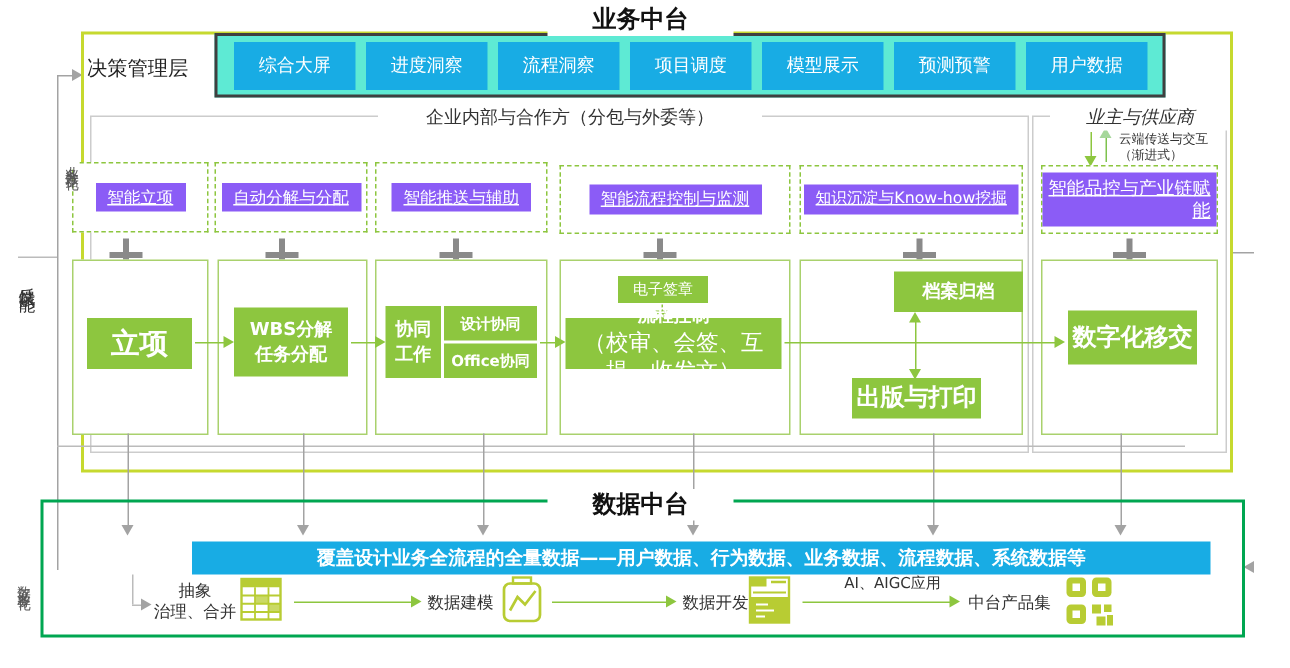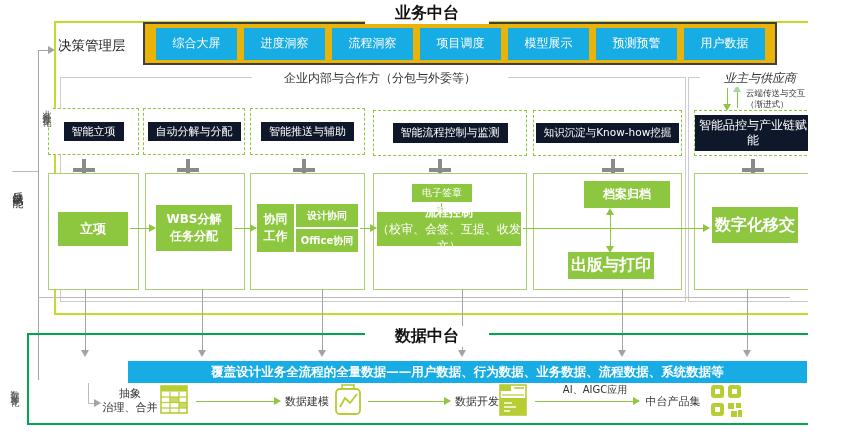--- a/index.html
+++ b/index.html
@@ -1,17 +1,17 @@
 <!DOCTYPE html>
 <html><head>
 <meta charset="utf-8">
 <style>
   html,body{margin:0;padding:0;background:#fff;}
   body{font-family:"DejaVu Sans","Liberation Sans",sans-serif;}
-  #canvas{position:relative;width:808px;height:445px;background:#fff;overflow:hidden;}
+  #canvas{position:relative;width:808px;height:445px;background:#fff;overflow:hidden;padding-left:28px;}
   .abs{position:absolute;}
   
   .hl{position:absolute;height:1px;}
   .vl{position:absolute;width:1px;}
   .c-gray{background:#a3a3a3;}
   .c-lgray{background:#bbbbbb;}
   .c-green{background:#8dc63f;}
   .c-mgreen{background:#7ec24e;}
   
   .ah{position:absolute;width:0;height:0;}
@@ -19,31 +19,31 @@
   .ah.l{border-right:7px solid currentColor;border-top:4px solid transparent;border-bottom:4px solid transparent;}
   .ah.d{border-top:7px solid currentColor;border-left:4px solid transparent;border-right:4px solid transparent;}
   .ah.u{border-bottom:7px solid currentColor;border-left:4px solid transparent;border-right:4px solid transparent;}
   .gray{color:#a3a3a3;}
   .green{color:#8dc63f;}
   .lgreen{color:#a6d79b;}
   
   .olive-box{position:absolute;border:2px solid #c6d92f;background:transparent;}
   .data-box{position:absolute;border:2px solid #00a651;background:transparent;}
   .gray-box{position:absolute;border:1px solid #cccccc;background:transparent;}
-  .black-box{position:absolute;border:2px solid #3f3f3f;background:#eab308;display:flex;align-items:center;gap:7px;padding:0 0 0 11px;box-sizing:border-box;}
+  .black-box{position:absolute;border:2px solid #3f3f3f;background:#5eead4;display:flex;align-items:center;gap:7px;padding:0 0 0 11px;box-sizing:border-box;}
   .white-box{position:absolute;border:1px solid #a9d16d;background:#fff;}
   .dashed-box{position:absolute;border:1px dashed #8dc63f;background:#fff;display:flex;align-items:center;justify-content:center;}
   
   .big-title{position:absolute;font-size:16px;font-weight:bold;color:#111;background:#fff;padding:0 12px;text-align:center;z-index:5;}
   .sec-header{position:absolute;font-size:12px;color:#333;background:#fff;padding:0 8px;text-align:center;z-index:4;}
   .plain-label{position:absolute;color:#222;}
   .vtext{position:absolute;writing-mode:vertical-rl;text-orientation:upright;letter-spacing:2px;color:#444;background:#fff;z-index:3;}
   
   .bluebtn{background:#18ace4;color:#fff;display:flex;align-items:center;justify-content:center;font-size:12px;width:81px;height:32px;flex:none;}
-  .capbtn{background:#0f172a;color:#fff;font-size:11px;line-height:1.25;padding:3px 8px;text-align:center;}
+  .capbtn{background:#8b5cf6;color:#fff;font-size:11px;line-height:1.25;padding:3px 8px;text-align:right;text-decoration:underline;}
   .gbtn{position:absolute;background:#8dc63f;color:#fff;display:flex;flex-direction:column;align-items:center;justify-content:center;text-align:center;font-weight:bold;box-sizing:border-box;}
   .gbtn .sub{font-weight:bold;}
   
   .plus{position:absolute;width:22px;height:22px;}
   .plus::before{content:"";position:absolute;left:0;top:9px;width:22px;height:4px;background:#8a8a8a;}
   .plus::after{content:"";position:absolute;left:9px;top:0;width:4px;height:22px;background:#8a8a8a;}
   .icon{position:absolute;}
   .flow-label{position:absolute;font-size:11px;color:#333;text-align:center;line-height:1.25;}
 </style>
 </head>
@@ -117,43 +117,43 @@
   <div class="plus" style="left:602px;top:159px;"></div>
   <div class="plus" style="left:742px;top:159px;"></div>
 
   <div class="white-box" style="left:48px;top:173px;width:89px;height:115px;"></div>
   <div class="white-box" style="left:145px;top:173px;width:98px;height:115px;"></div>
   <div class="white-box" style="left:250px;top:173px;width:113px;height:115px;"></div>
   <div class="white-box" style="left:373px;top:173px;width:152px;height:115px;"></div>
   <div class="white-box" style="left:533px;top:173px;width:147px;height:115px;"></div>
   <div class="white-box" style="left:694px;top:173px;width:116px;height:115px;"></div>
 
-  <div class="gbtn" style="left:58px;top:212px;width:70px;height:34px;font-size:13px;">立项</div>
+  <div class="gbtn" style="left:58px;top:212px;width:70px;height:34px;font-size:19px;">立项</div>
 
   <div class="gbtn" style="left:156px;top:205px;width:76px;height:46px;font-size:12px;">
     <div class="sub">WBS分解</div>
     <div class="sub">任务分配</div>
   </div>
 
   <div class="gbtn" style="left:257px;top:204px;width:37px;height:48px;font-size:12px;">
     <div class="sub">协同</div>
     <div class="sub">工作</div>
   </div>
   <div class="gbtn" style="left:296px;top:204px;width:62px;height:23px;font-size:10px;">设计协同</div>
   <div class="gbtn" style="left:296px;top:229px;width:62px;height:23px;font-size:10px;">Office协同</div>
 
   <div class="gbtn" style="left:412px;top:184px;width:60px;height:18px;font-size:10px;font-weight:normal;">电子签章</div>
   <div class="vl c-green" style="left:441px;top:203px;height:6px;"></div>
   <div class="ah d green" style="left:437px;top:207px;"></div>
   <div class="gbtn" style="left:377px;top:212px;width:144px;height:34px;">
     <div style="font-size:12px;">流程控制</div>
-    <div style="font-size:12px;font-weight:normal;">（校审、会签、互提、收发文）</div>
-  </div>
-
-  <div class="gbtn" style="left:584px;top:181px;width:86px;height:27px;font-size:12px;">档案归档</div>
+    <div style="font-size:15px;font-weight:normal;">（校审、会签、互提、收发文）</div>
+  </div>
+
+  <div class="gbtn" style="left:596px;top:181px;width:86px;height:27px;font-size:12px;">档案归档</div>
   <div class="gbtn" style="left:568px;top:252px;width:86px;height:27px;font-size:16px;">出版与打印</div>
   <div class="vl c-green" style="left:610px;top:213px;height:34px;"></div>
   <div class="ah u green" style="left:606px;top:208px;"></div>
   <div class="ah d green" style="left:606px;top:246px;"></div>
 
   <div class="gbtn" style="left:712px;top:207px;width:86px;height:36px;font-size:16px;">数字化移交</div>
 
   <div class="hl c-green" style="left:130px;top:228px;width:21px;"></div>
   <div class="ah r green" style="left:149px;top:224px;"></div>
   <div class="hl c-green" style="left:234px;top:228px;width:18px;"></div>

